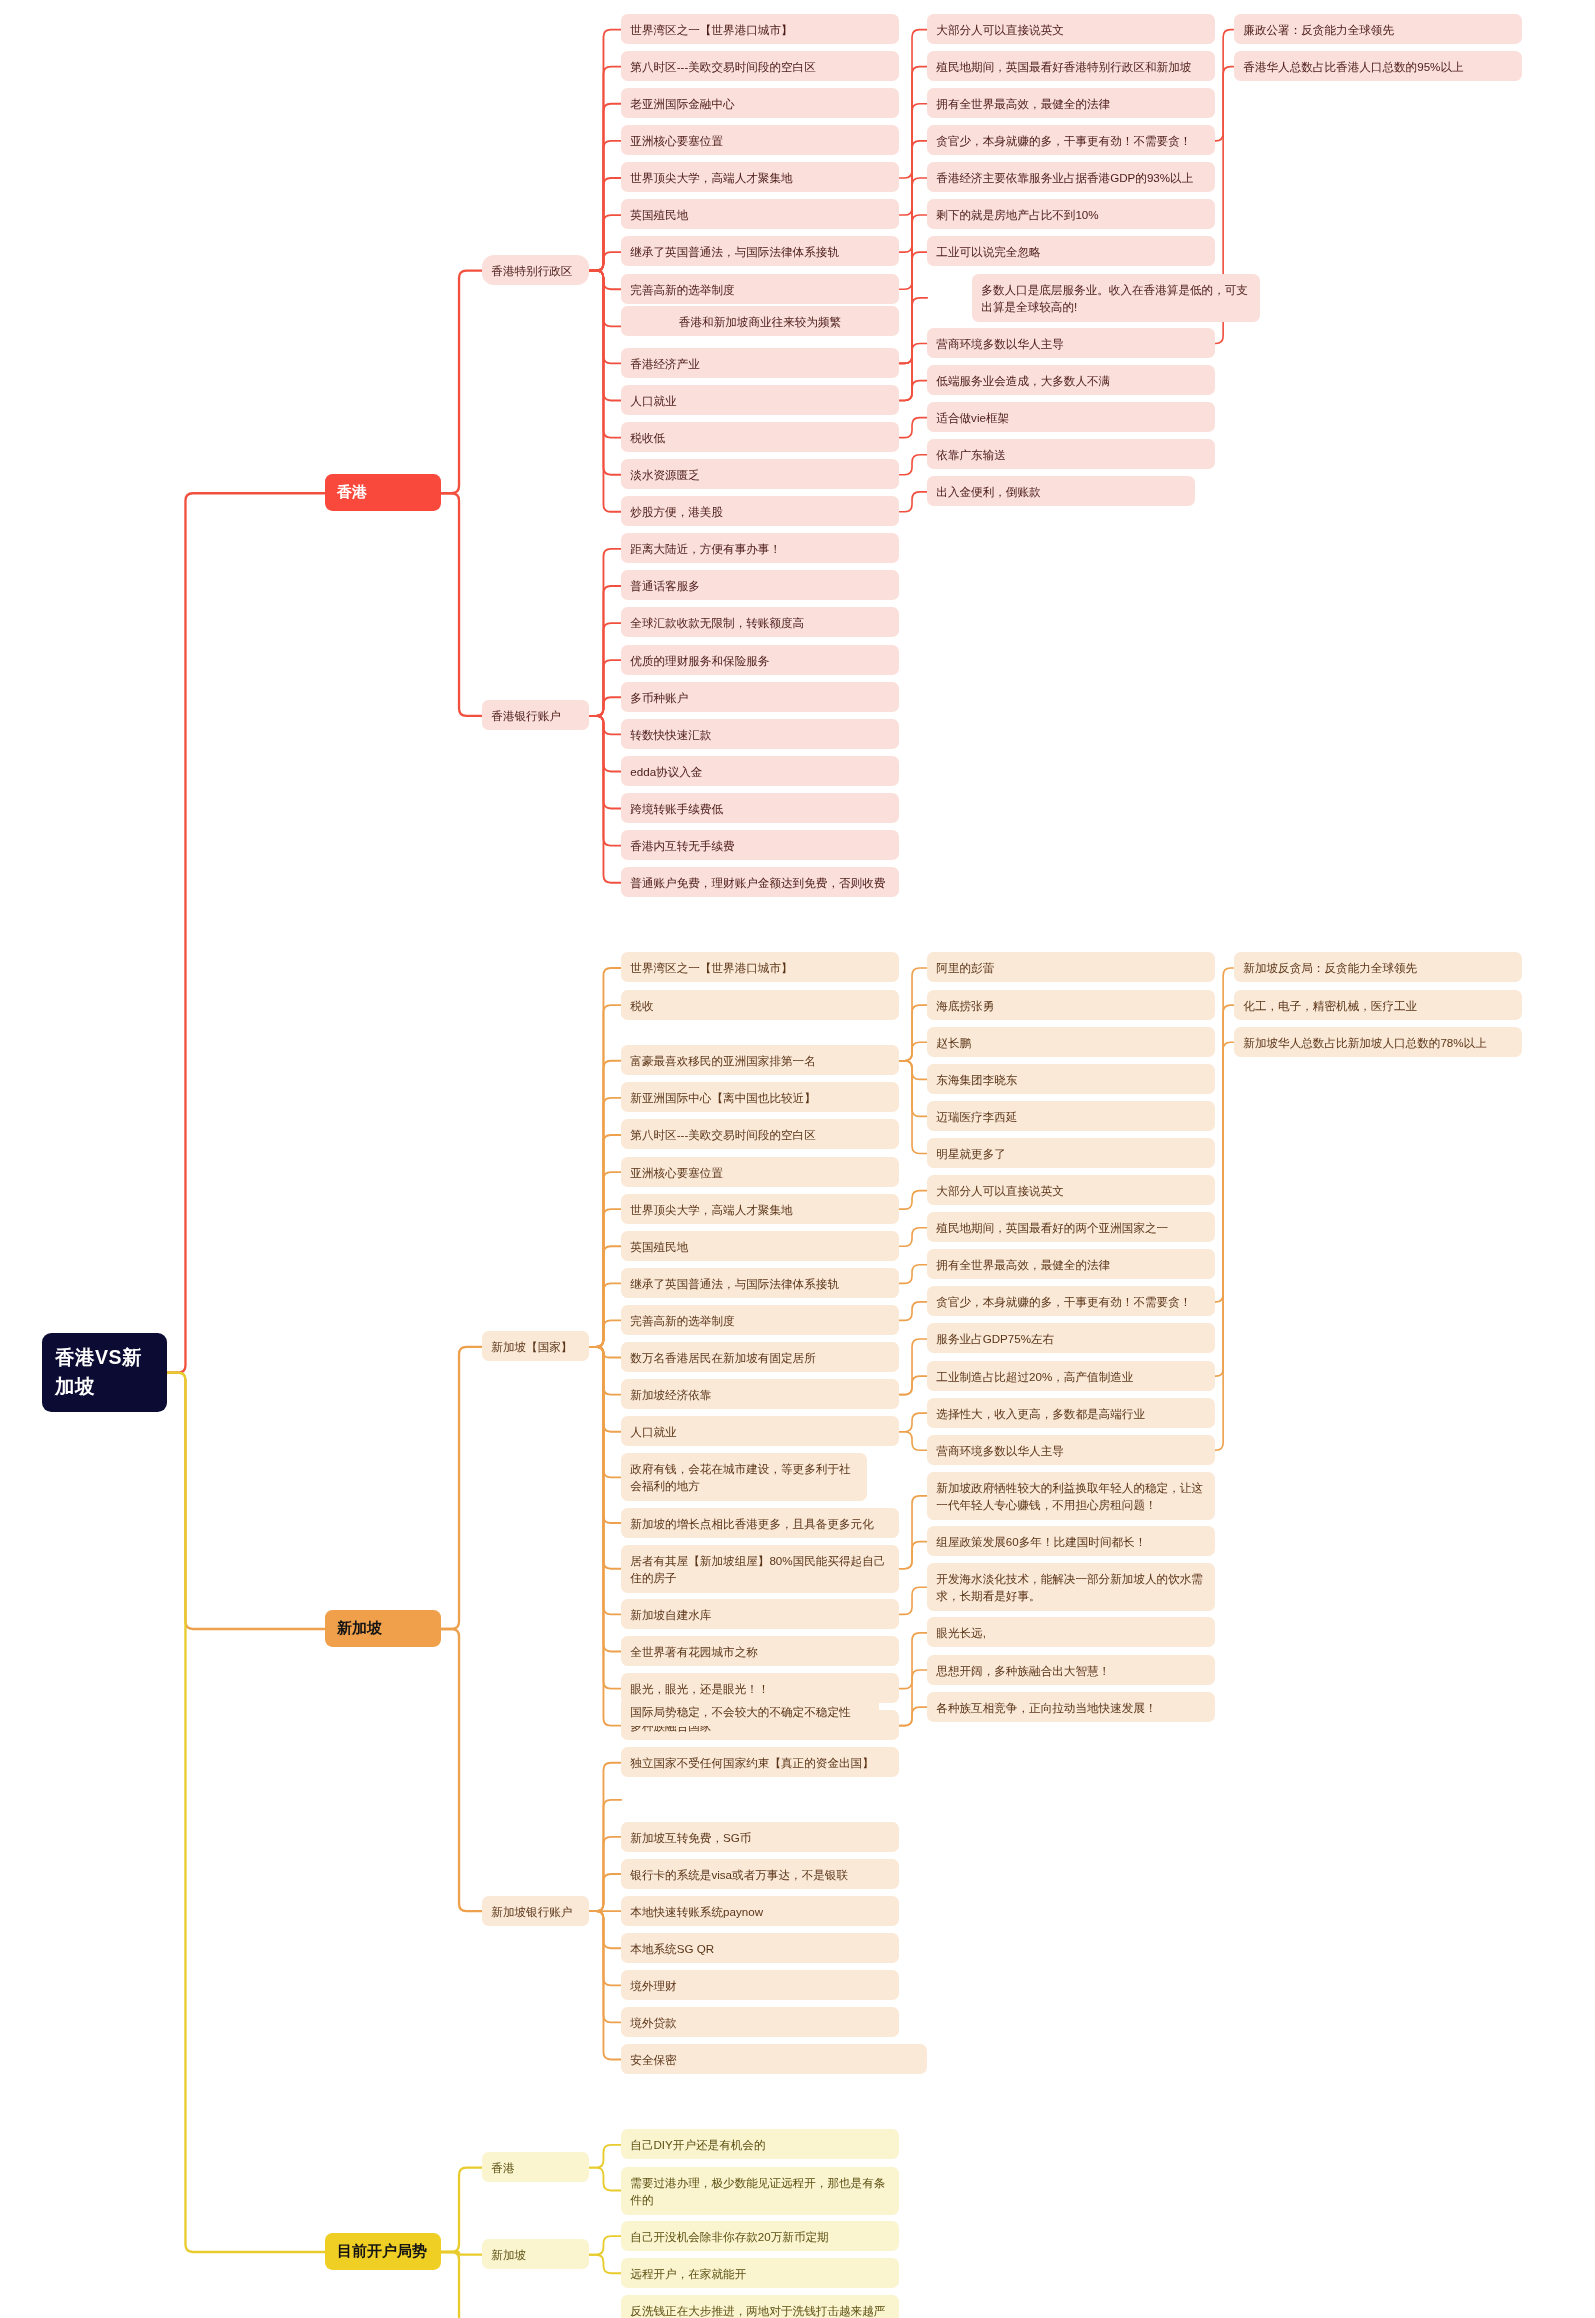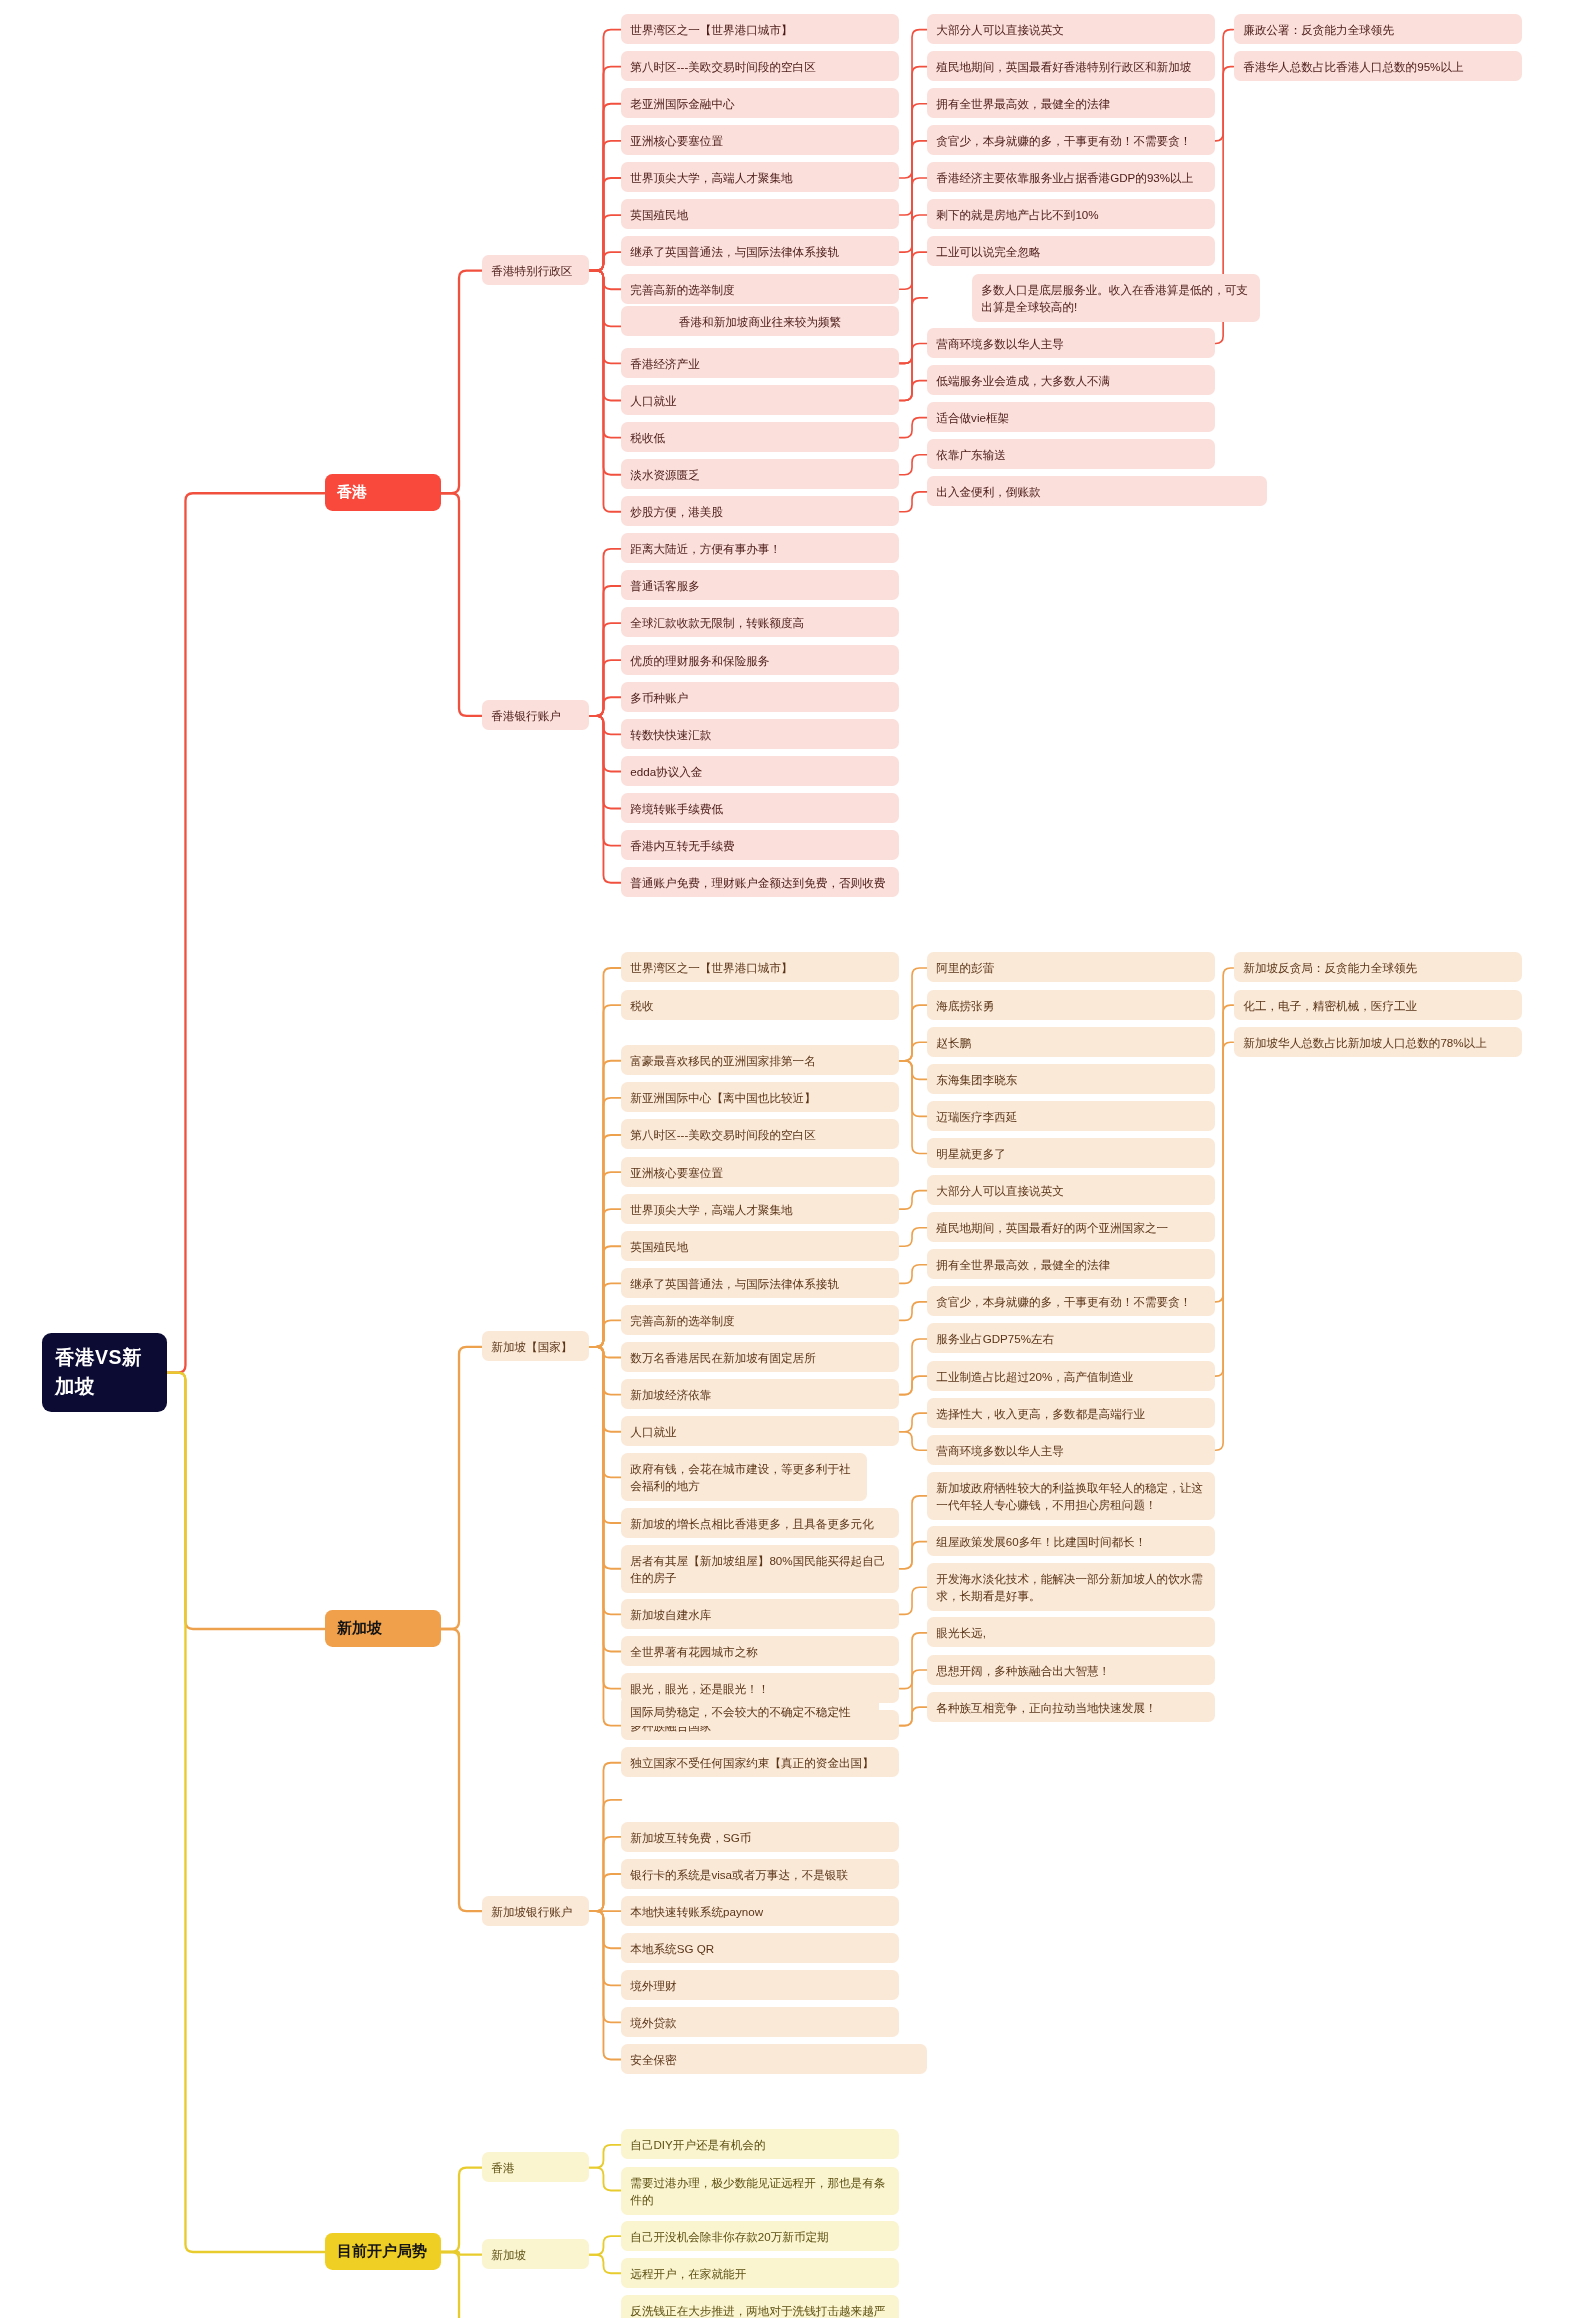--- a/index.html
+++ b/index.html
@@ -169,21 +169,21 @@
       <path d="M1270,4674.25 L1285.5,4674.25 Q1301.5,4674.25 1301.5,4658.25 L1301.5,4641 Q1301.5,4625 1317.5,4625 L1340,4625" fill="none" stroke="#e8cb2c" stroke-width="4" stroke-linecap="round"></path>
       <path d="M1270,4674.25 L1285.5,4674.25 Q1301.5,4674.25 1301.5,4690.25 L1301.5,4707.5 Q1301.5,4723.5 1317.5,4723.5 L1340,4723.5" fill="none" stroke="#e8cb2c" stroke-width="4" stroke-linecap="round"></path>
       <path d="M950,4856.125 L987.0625,4856.125 Q990,4856.125 990,4859.0625 L990,4859.0625 Q990,4862 992.9375,4862 L1040,4862" fill="none" stroke="#e8cb2c" stroke-width="5" stroke-linecap="round"></path>
       <path d="M1270,4862 L1285.5,4862 Q1301.5,4862 1301.5,4846 L1301.5,4838 Q1301.5,4822 1317.5,4822 L1340,4822" fill="none" stroke="#e8cb2c" stroke-width="4" stroke-linecap="round"></path>
       <path d="M1270,4862 L1285.5,4862 Q1301.5,4862 1301.5,4878 L1301.5,4886 Q1301.5,4902 1317.5,4902 L1340,4902" fill="none" stroke="#e8cb2c" stroke-width="4" stroke-linecap="round"></path>
       <path d="M950,4856.125 L974,4856.125 Q990,4856.125 990,4872.125 L990,5022 Q990,5038 1006,5038 L1040,5038" fill="none" stroke="#e8cb2c" stroke-width="5" stroke-linecap="round"></path>
       <path d="M1270,5038 L1340,5038" fill="none" stroke="#e8cb2c" stroke-width="4" stroke-linecap="round"></path>
     </svg>
   <div id="nodes">
       <div class="node branch hk" style="left: 325px; width: 116px; top: 474px;"><span>香港</span></div>
-      <div class="node b-red n2" style="left: 482px; width: 107px; top: 255px;"><span>香港特别行政区</span></div>
+      <div class="node b-red n2" style="left: 482px; width: 107px; top: 255px; border-radius: 12px;"><span>香港特别行政区</span></div>
       <div class="node b-red n3" style="left: 621px; width: 278px; top: 14px;"><span>世界湾区之一【世界港口城市】</span></div>
       <div class="node b-red n3" style="left: 621px; width: 278px; top: 51px;"><span>第八时区---美欧交易时间段的空白区</span></div>
       <div class="node b-red n3" style="left: 621px; width: 278px; top: 88px;"><span>老亚洲国际金融中心</span></div>
       <div class="node b-red n3" style="left: 621px; width: 278px; top: 125px;"><span>亚洲核心要塞位置</span></div>
       <div class="node b-red n3" style="left: 621px; width: 278px; top: 162px;"><span>世界顶尖大学，高端人才聚集地</span></div>
       <div class="node b-red n4" style="left: 927px; width: 288px; top: 14px;"><span>大部分人可以直接说英文</span></div>
       <div class="node b-red n3" style="left: 621px; width: 278px; top: 199px;"><span>英国殖民地</span></div>
       <div class="node b-red n4" style="left: 927px; width: 288px; top: 51px;"><span>殖民地期间，英国最看好香港特别行政区和新加坡</span></div>
       <div class="node b-red n3" style="left: 621px; width: 278px; top: 236px;"><span>继承了英国普通法，与国际法律体系接轨</span></div>
       <div class="node b-red n4" style="left: 927px; width: 288px; top: 88px;"><span>拥有全世界最高效，最健全的法律</span></div>
@@ -198,21 +198,21 @@
       <div class="node b-red n3" style="left: 621px; width: 278px; top: 385px;"><span>人口就业</span></div>
       <div class="node b-red n4" style="left: 972px; width: 288px; top: 274px;"><span>多数人口是底层服务业。收入在香港算是低的，可支出算是全球较高的!</span></div>
       <div class="node b-red n4" style="left: 927px; width: 288px; top: 328px;"><span>营商环境多数以华人主导</span></div>
       <div class="node b-red n4" style="left: 1234px; width: 288px; top: 51px;"><span>香港华人总数占比香港人口总数的95%以上</span></div>
       <div class="node b-red n4" style="left: 927px; width: 288px; top: 365px;"><span>低端服务业会造成，大多数人不满</span></div>
       <div class="node b-red n3" style="left: 621px; width: 278px; top: 422px;"><span>税收低</span></div>
       <div class="node b-red n4" style="left: 927px; width: 288px; top: 402px;"><span>适合做vie框架</span></div>
       <div class="node b-red n3" style="left: 621px; width: 278px; top: 459px;"><span>淡水资源匮乏</span></div>
       <div class="node b-red n4" style="left: 927px; width: 288px; top: 439px;"><span>依靠广东输送</span></div>
       <div class="node b-red n3" style="left: 621px; width: 278px; top: 496px;"><span>炒股方便，港美股</span></div>
-      <div class="node b-red n4" style="left: 927px; width: 340px; top: 476px;"><span>出入金便利，倒账款</span></div>
+      <div class="node b-red n4" style="left: 927px; width: 268px; top: 476px;"><span>出入金便利，倒账款</span></div>
       <div class="node b-red n2" style="left: 482px; width: 107px; top: 700px;"><span>香港银行账户</span></div>
       <div class="node b-red n3" style="left: 621px; width: 278px; top: 533px;"><span>距离大陆近，方便有事办事！</span></div>
       <div class="node b-red n3" style="left: 621px; width: 278px; top: 570px;"><span>普通话客服多</span></div>
       <div class="node b-red n3" style="left: 621px; width: 278px; top: 607px;"><span>全球汇款收款无限制，转账额度高</span></div>
       <div class="node b-red n3" style="left: 621px; width: 278px; top: 645px;"><span>优质的理财服务和保险服务</span></div>
       <div class="node b-red n3" style="left: 621px; width: 278px; top: 682px;"><span>多币种账户</span></div>
       <div class="node b-red n3" style="left: 621px; width: 278px; top: 719px;"><span>转数快快速汇款</span></div>
       <div class="node b-red n3" style="left: 621px; width: 278px; top: 756px;"><span>edda协议入金</span></div>
       <div class="node b-red n3" style="left: 621px; width: 278px; top: 793px;"><span>跨境转账手续费低</span></div>
       <div class="node b-red n3" style="left: 621px; width: 278px; top: 830px;"><span>香港内互转无手续费</span></div>

